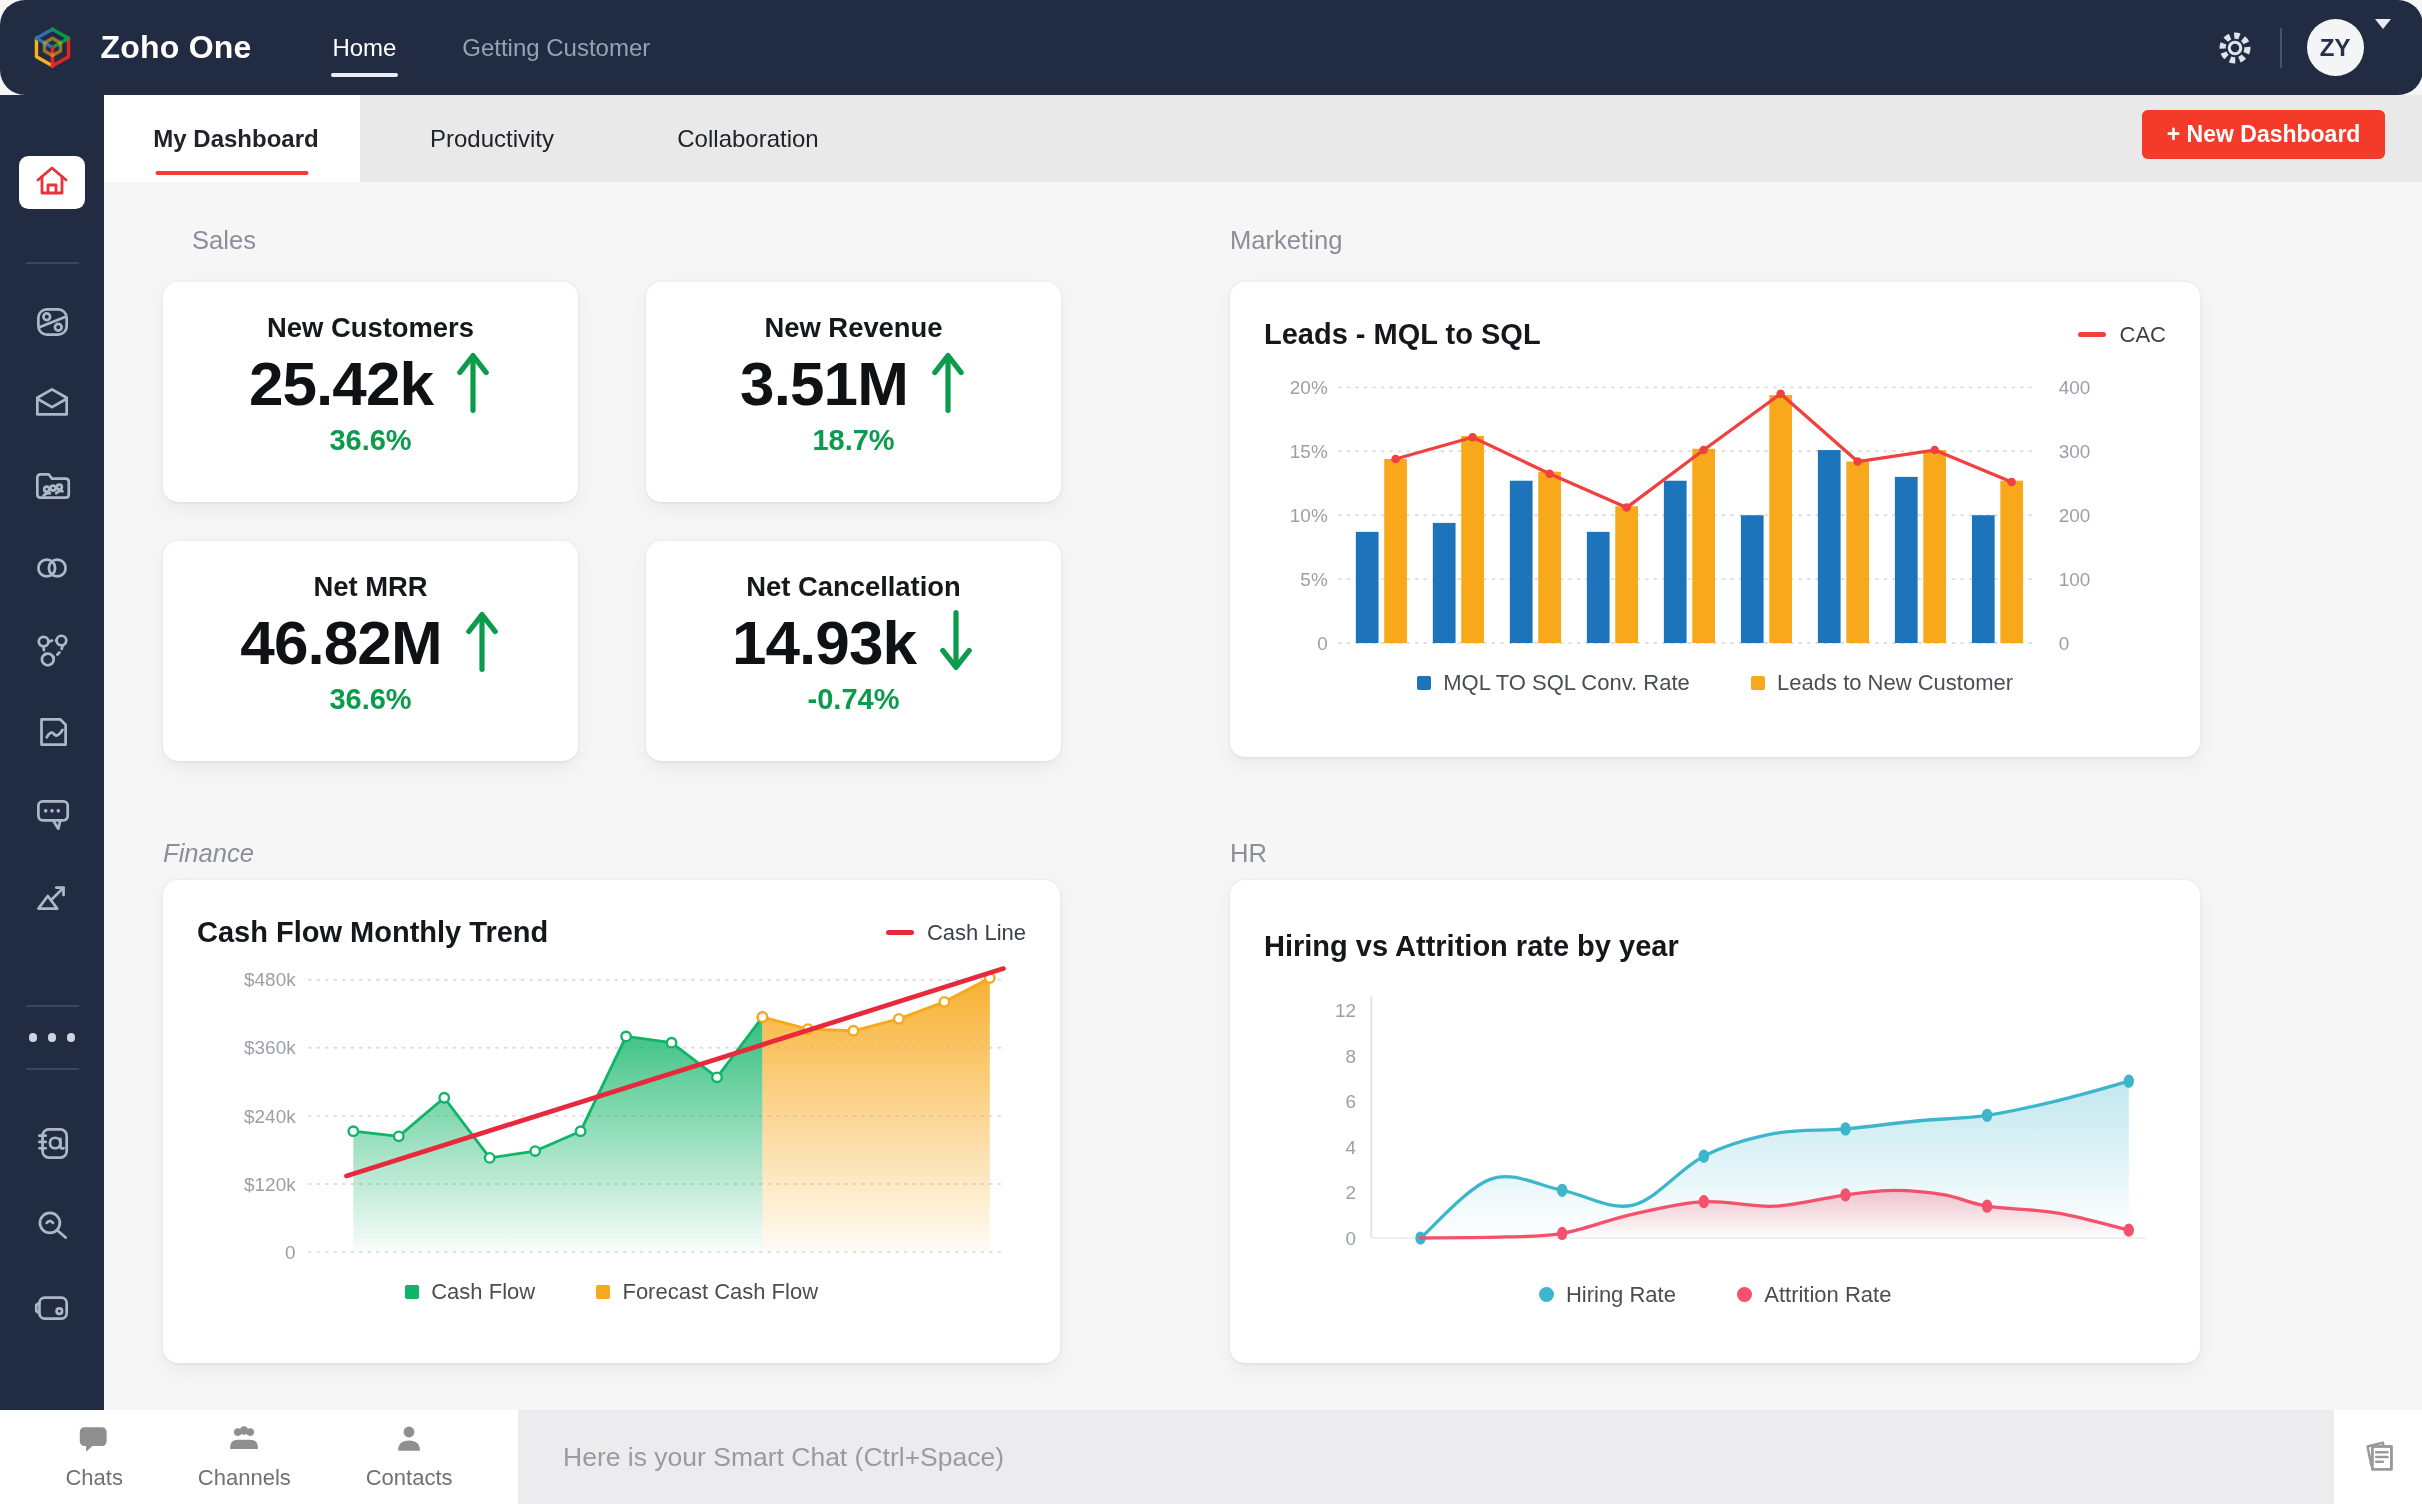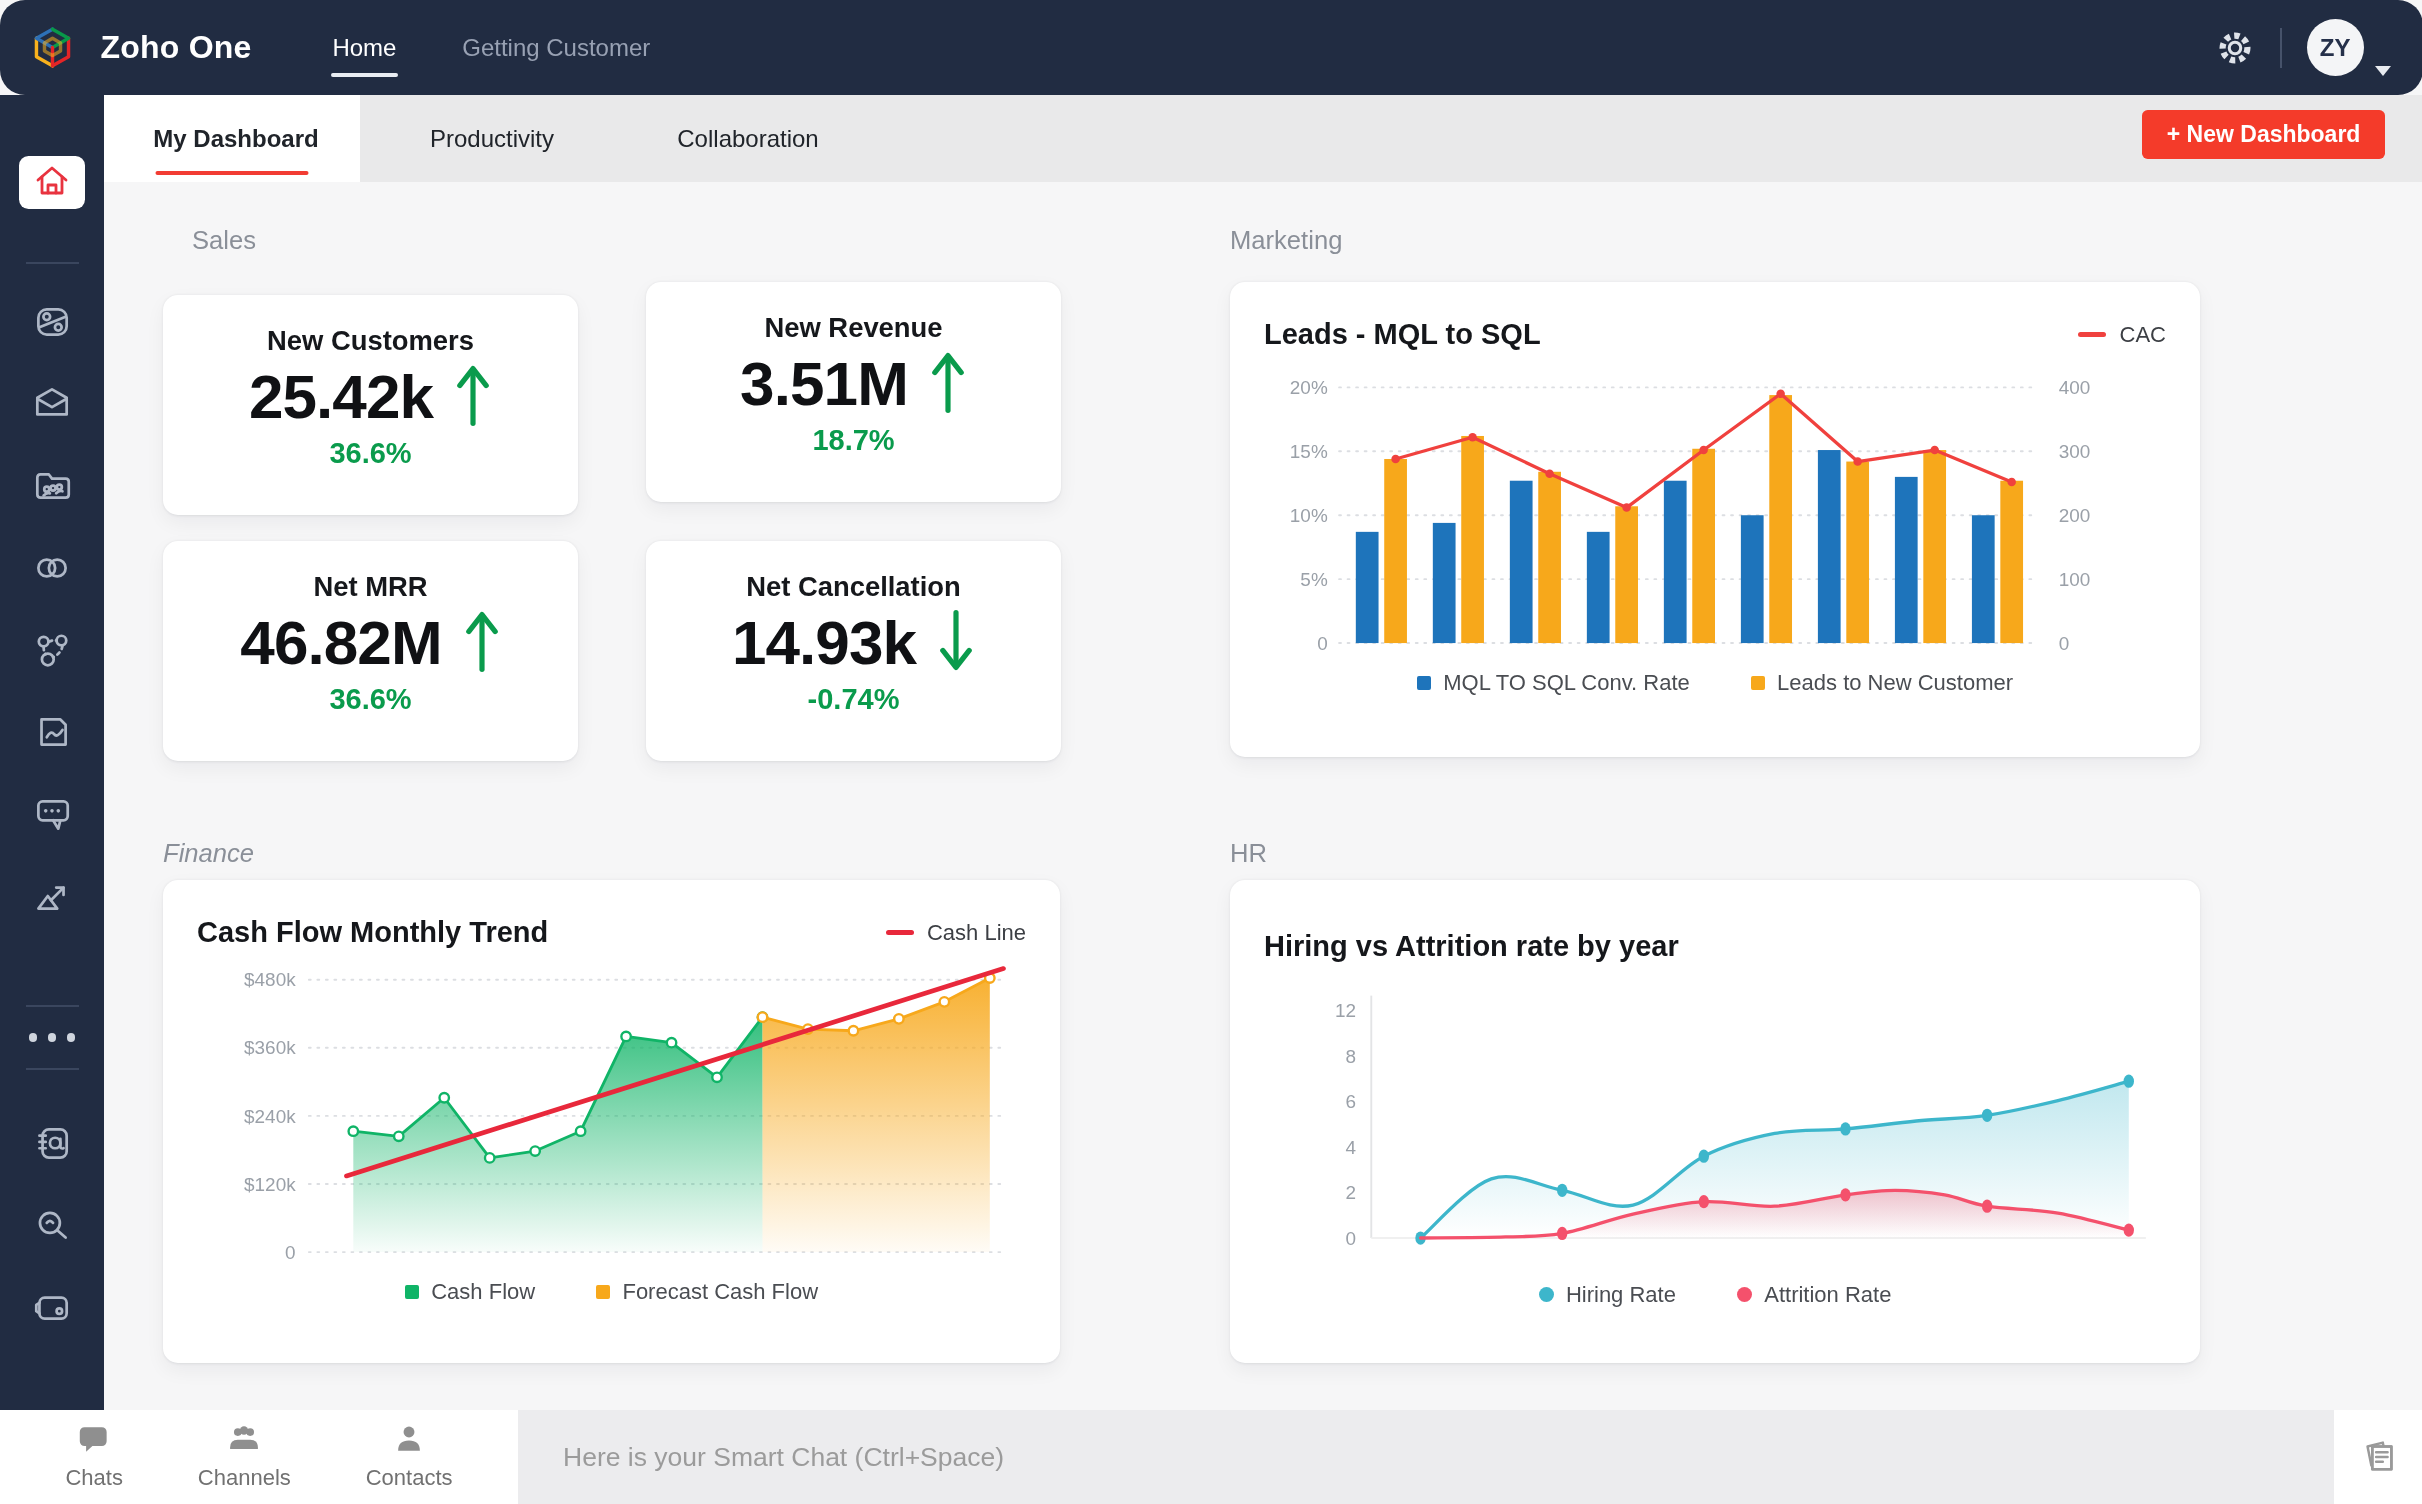--- a/index.html
+++ b/index.html
@@ -11,21 +11,21 @@
           display:flex;align-items:center;z-index:5;border-radius:25px;}
   .logo{margin-left:24.6px;width:55px;height:55px;flex:0 0 auto;}
   .brand{margin-left:21px;color:#fff;font-size:32px;font-weight:bold;letter-spacing:0.2px;}
   .topnav{display:flex;margin-left:79px;gap:62px;height:100%;align-items:center;}
   .topnav-item{font-size:24px;color:#98a1b3;cursor:pointer;position:relative;padding:9.5px 1.9px;}
   .topnav-item.active{color:#fff;}
   .topnav-item.active::after{content:"";position:absolute;left:0;right:0;bottom:-5.7px;height:3.8px;
       background:#e9edf3;border-radius:1.9px;}
   .topbar-right{margin-left:auto;display:flex;align-items:center;gap:24.6px;padding-right:32px;}
   .topbar-divider{width:1.9px;height:40px;background:#46526a;}
-  .avatar-wrap{display:flex;align-items:flex-end;gap:11.4px;cursor:pointer;}
+  .avatar-wrap{display:flex;align-items:flex-start;gap:11.4px;cursor:pointer;}
   .avatar{width:57px;height:57px;border-radius:50%;background:#f4f5f7;color:#25304a;
           font-size:24px;font-weight:bold;display:flex;align-items:center;justify-content:center;}
   .caret-down{width:0;height:0;border-left:8.5px solid transparent;border-right:8.5px solid transparent;
           border-top:10.4px solid #e8ebf0;}
 
   
   .sidebar{position:absolute;left:0;top:95px;width:104px;bottom:95px;background:#212c42;
            display:flex;flex-direction:column;align-items:center;z-index:4;}
   .side-home{margin-top:61px;width:66px;height:53px;background:#fff;border-radius:9.5px;
              display:flex;align-items:center;justify-content:center;cursor:pointer;}
@@ -260,21 +260,21 @@
     <div class="tab">Productivity</div>
     <div class="tab">Collaboration</div>
     <button class="new-dash-btn">+ New Dashboard</button>
   </div>
 
   <div class="section-title" style="left:59px;top:131px;margin-left:29px;">Sales</div>
   <div class="section-title" style="left:1126px;top:131px;">Marketing</div>
   <div class="section-title" style="left:59px;top:744px;font-style:italic;">Finance</div>
   <div class="section-title" style="left:1126px;top:744px;">HR</div>
 
-  <div class="card kpi" style="left:59px;top:200px;">
+  <div class="card kpi" style="left:59px;top:187px;">
     <div class="kpi-title">New Customers</div>
     <div class="kpi-value-row">
       <div class="kpi-value">25.42k</div>
       <span>
         <svg width="38" height="68" viewBox="0 0 40 72" fill="none" stroke="#0a9b4c" stroke-width="5.5" stroke-linecap="round" stroke-linejoin="round">
           <path d="M20 66 V10"></path>
             <path d="M6 26 L20 8 L34 26"></path>
         </svg>
       </span>
     </div>

